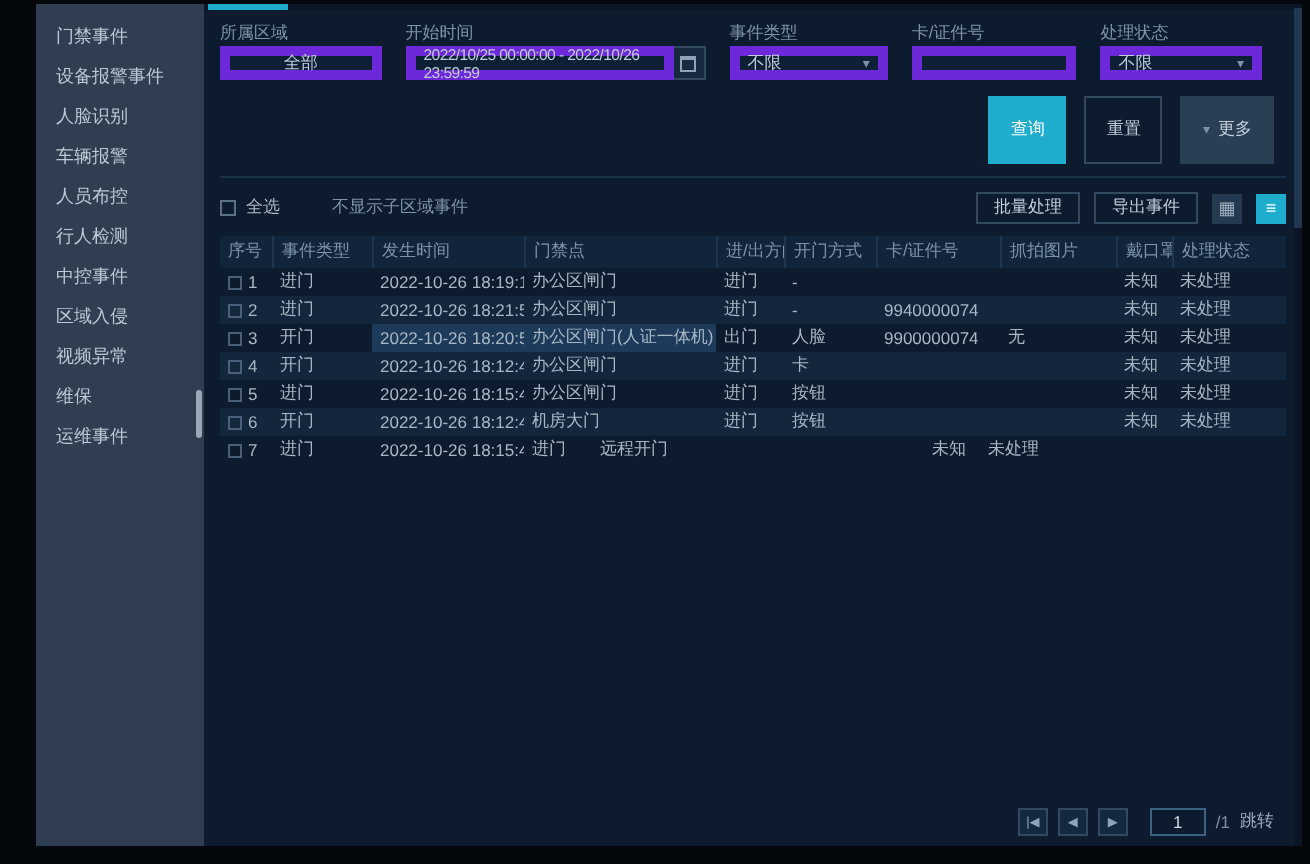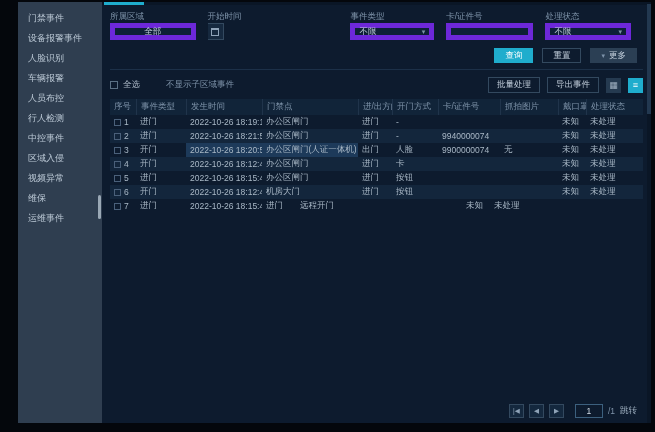--- a/index.html
+++ b/index.html
@@ -30,21 +30,21 @@
   .f-time .fbox { width:134px; font-size:7.8px; letter-spacing:-0.3px; }
   .calbtn { width:16px; height:17px; border:1px solid #33495f; border-left:none; background:#16293f;
             display:flex; align-items:center; justify-content:center; cursor:pointer; }
   .calicon { width:8px; height:8px; border:1px solid #8fa3b8; border-top-width:2px; }
   .f-type { width:96px; } .f-card { width:100px; } .f-status { width:98px; }
   .fbox.select { justify-content:space-between; cursor:pointer; }
   .caret { font-size:7px; color:#7e93a9; }
   .fbox input { background:transparent; border:none; outline:none; color:#c2cedb; width:100%; font-size:8.5px; }
 
   .btnrow { display:flex; justify-content:flex-end; align-items:center; gap:9px; margin:8px 6px 6px 0; }
-  .btn { height:15px; min-width:38px; padding:0 10px; font-size:8.5px; display:flex; align-items:center;
+  .btn { height:34px; min-width:38px; padding:0 10px; font-size:8.5px; display:flex; align-items:center;
          justify-content:center; cursor:pointer; color:#c2cedb; background:transparent; border:1px solid #33495f; }
   .btn.primary { background:#1fadcd; border-color:#1fadcd; color:#ffffff; }
   .btn.more { background:#2b3f54; border-color:#2b3f54; gap:4px; }
 
   .divider { height:1px; background:#1c3048; margin:0 0 0 0; }
 
   .toolbar { height:24px; display:flex; align-items:center; padding:0 8px; margin-top:3px; }
   .chk { width:8px; height:8px; border:1px solid #5a7084; background:transparent; display:inline-block; cursor:pointer; }
   .tb-label { font-size:8.5px; color:#aebbc9; margin-left:5px; cursor:pointer; }
   .tb-hint { font-size:8.5px; color:#7e93a9; margin-left:26px; }
@@ -113,20 +113,21 @@
       <div class="fields">
         <div class="field f-area">
           <div class="flabel">所属区域</div>
           <div class="fbox select">
             <span style="flex:1;text-align:center">全部</span>
           </div>
         </div>
         <div class="field f-time">
           <div class="flabel">开始时间</div>
           <div class="timewrap">
+            <div class="fbox">2022/10/25 00:00:00 - 2022/10/26 23:59:59</div>
             <div class="calbtn">
               <span class="calicon"></span>
             </div>
           </div>
         </div>
         <div class="field f-type">
           <div class="flabel">事件类型</div>
           <div class="fbox select">
             <span>不限</span>
             <span class="caret">▾</span>

